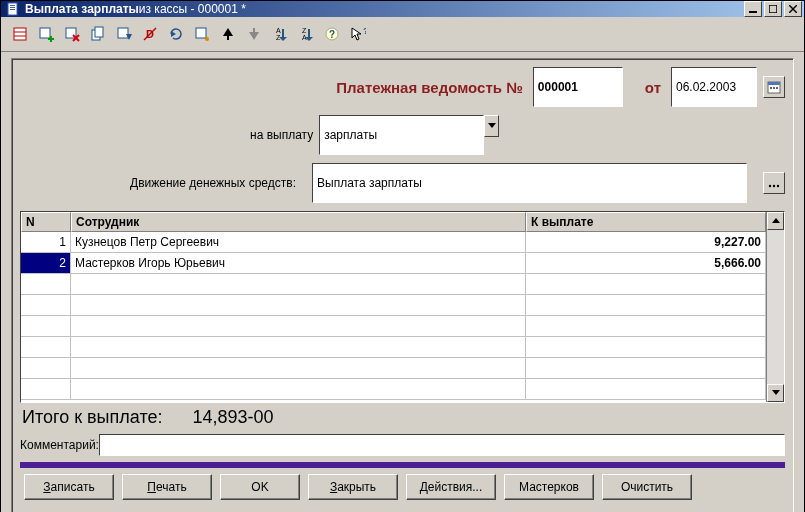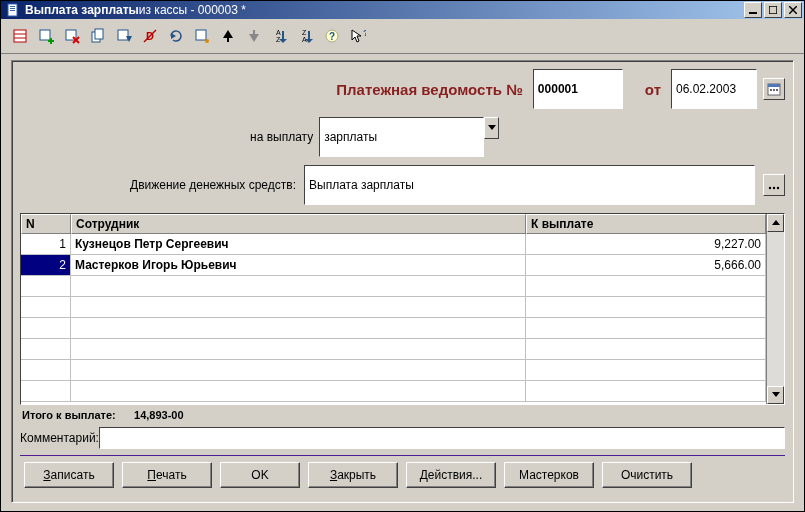--- a/index.html
+++ b/index.html
@@ -96,21 +96,21 @@
   .btn-small {
     width:22px;height:22px;
     background:#d4d0c8;
     border:1px solid #fff;
     border-right-color:#404040; border-bottom-color:#404040;
     display:flex;align-items:center;justify-content:center;
     cursor:pointer;
   }
   .label { text-align:right; font-size:12px; }
   .row2 { justify-content:flex-start; padding-left: 230px; gap:6px;}
-  .row3 { justify-content:flex-end; padding-left: 110px; gap:8px;}
+  .row3 { justify-content:flex-end; padding-left: 110px; gap:16px;}
   .combo { position:relative; width:180px; display:flex; }
   .combo .inset-input{ flex:1; }
   .combo .dd {
     width:18px;height:22px;background:#d4d0c8;
     border:1px solid #fff;border-right-color:#404040;border-bottom-color:#404040;
     display:flex;align-items:center;justify-content:center;cursor:pointer;
   }
   .grid-wrap {
     margin-top:4px;
     border:1px solid #404040;
@@ -130,54 +130,54 @@
   }
   .ghead .gcell {
     border:1px solid #fff;
     border-right-color:#808080;border-bottom-color:#808080;
     padding:2px 4px;
     font-weight:bold;
     font-size:12px;
     height:20px;
   }
   .col-n{ width:50px; }
-  .col-emp{ flex:1;font-weight:bold; }
+  .col-emp{ flex:1; }
   .col-amt{ width:240px; }
   .gbody { flex:1; overflow:hidden; }
   .grow { display:flex; height:21px; }
   .grow .gcell {
     border-bottom:1px solid #c0c0c0;
     border-right:1px solid #c0c0c0;
     padding:1px 4px;
     font-size:12px;
     display:flex; align-items:center;
   }
   .grow .col-n{ justify-content:flex-end; background:#fff;}
-  .grow .col-amt{ justify-content:flex-end; }
+  .grow .col-amt{ justify-content:flex-end;font-weight:bold; }
   .selected .col-n { background:#000080; color:#fff !important; }
   .vscroll {
     width:18px;
     background:#d4d0c8;
     display:flex; flex-direction:column;
     border-left:1px solid #808080;
   }
   .vscroll .vbtn {
     height:18px; background:#d4d0c8;
     border:1px solid #fff;border-right-color:#404040;border-bottom-color:#404040;
     display:flex;align-items:center;justify-content:center;
     cursor:pointer;
   }
   .vscroll .track{ flex:1; background: repeating-conic-gradient(#d4d0c8 0% 25%, #e8e8e8 0% 50%) 50% / 2px 2px; }
-  .total-row { padding:4px 2px; font-size:11px; font-weight:bold;}
+  .total-row { padding:4px 2px; font-size:18px; font-weight:normal;}
   .comment-row { display:flex; align-items:center; padding:2px 0 6px 0;}
   .comment-row .inset-input{ flex:1; height:22px;}
   .button-bar {
     display:flex; gap:8px;
     padding:6px 4px;
-    border-top:1px solid #4c1d95;
+    border-top:6px solid #4c1d95;
   }
   .btn {
     height:26px;
     min-width:90px;
     background:#d4d0c8;
     border:1px solid #fff;
     border-right-color:#404040; border-bottom-color:#404040;
     box-shadow: inset -1px -1px 0 #808080;
     font-size:12px;
     cursor:pointer;
@@ -194,21 +194,21 @@
   <div class="titlebar">
     <span class="doc-icon">
       <svg width="14" height="14" viewBox="0 0 14 14">
           <rect x="2" y="1" width="9" height="12" fill="#fff" stroke="#3a5fb0"></rect>
           <rect x="4" y="3" width="5" height="1" fill="#3a5fb0"></rect>
           <rect x="4" y="5" width="5" height="1" fill="#3a5fb0"></rect>
           <rect x="4" y="7" width="5" height="1" fill="#3a5fb0"></rect>
         </svg>
     </span>
     <span class="title-bold">Выплата зарплаты</span>
-    <span> из кассы - 000003 *</span>
+    <span> из кассы - 000001 *</span>
     <span class="spacer"></span>
     <div class="winbtn">
         <svg width="8" height="8">
           <rect x="0" y="6" width="8" height="2" fill="#000"></rect>
         </svg>
       </div>
     <div class="winbtn">
         <svg width="8" height="8">
           <rect x="0" y="0" width="8" height="8" fill="none" stroke="#000" stroke-width="1.5"></rect>
         </svg>

